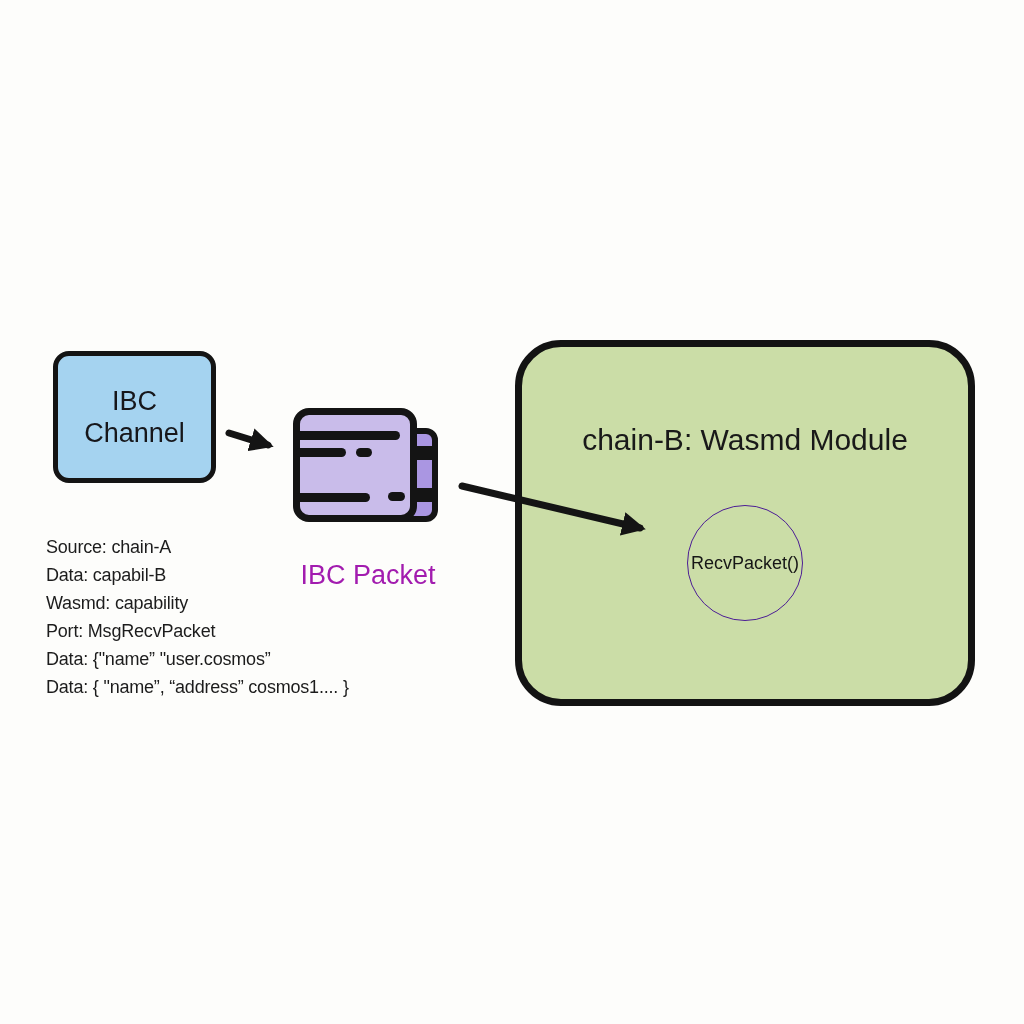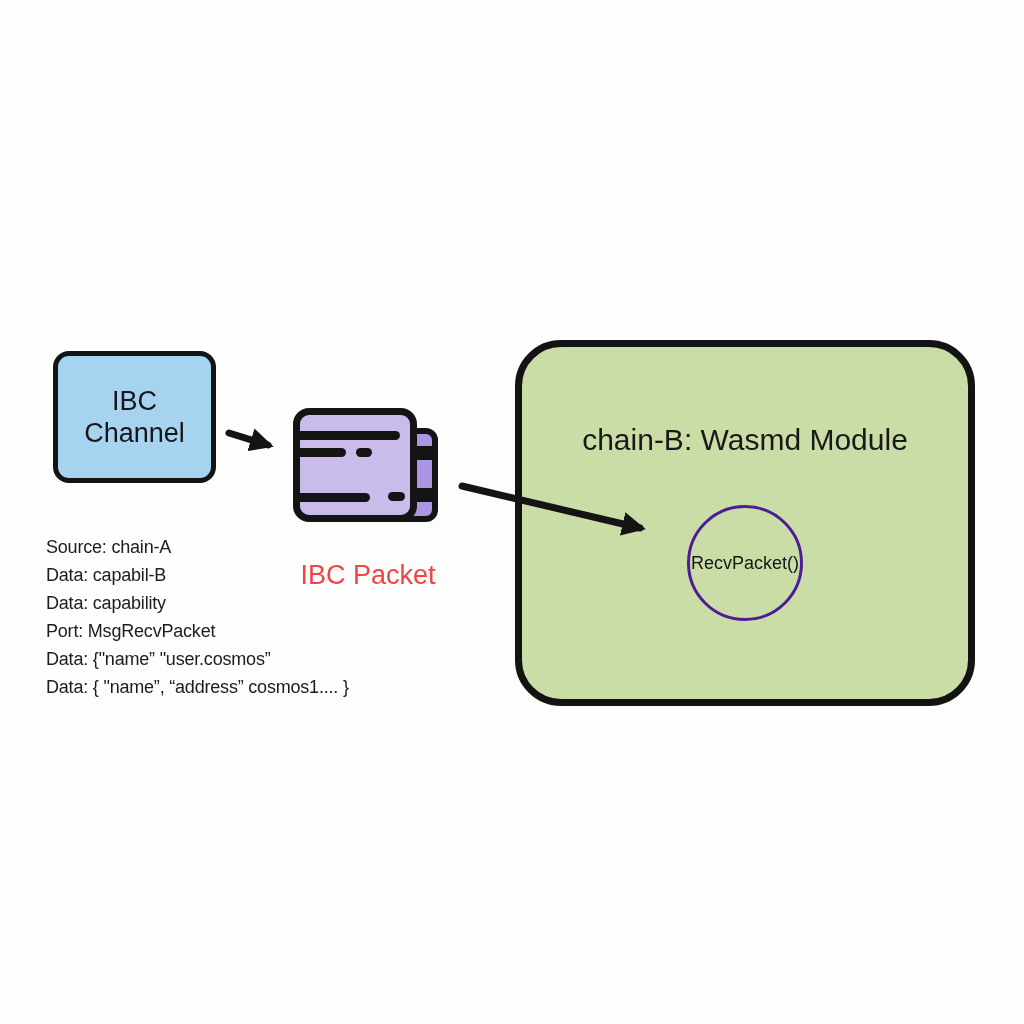--- a/index.html
+++ b/index.html
@@ -107,21 +107,21 @@
   .packet-main .line-3 { left: -4px; top: 78px; width: 74px; }
   .packet-main .dot-3  { left: 88px; top: 77px; width: 17px; }
 
   .packet-label {
     position: absolute;
     left: 283px;
     top: 560px;
     width: 170px;
     text-align: center;
     font-size: 27px;
-    color: #ef4444;
+    color: #a21caf;
     z-index: 2;
   }
 
   
   .details {
     position: absolute;
     left: 46px;
     top: 533px;
     font-size: 18px;
     line-height: 28px;
@@ -155,21 +155,21 @@
     font-weight: 500;
     color: #191919;
   }
   .recv-circle {
     position: absolute;
     left: 165px;
     top: 158px;
     width: 116px;
     height: 116px;
     box-sizing: border-box;
-    border: 3px solid #4c1d95;
+    border: 1px solid #4c1d95;
     border-radius: 50%;
     display: flex;
     align-items: center;
     justify-content: center;
   }
   .recv-circle .label {
     font-size: 18px;
     color: #161616;
     white-space: nowrap;
   }
@@ -205,21 +205,21 @@
       <div class="line line-3"></div>
       <div class="dot dot-3"></div>
     </div>
   </div>
 
   <div class="packet-label">IBC Packet</div>
 
   <div class="details">
     <div>Source: chain-A</div>
     <div>Data: capabil-B</div>
-    <div>Data: capability</div>
+    <div>Wasmd: capability</div>
     <div>Port: MsgRecvPacket</div>
     <div>Data: {"name”  "user.cosmos”</div>
     <div>Data: { "name”, “address”  cosmos1.... }</div>
   </div>
 
   <div class="chain-b">
     <div class="title">chain-B: Wasmd Module</div>
     <div class="recv-circle">
       <span class="label">RecvPacket()</span>
     </div>

